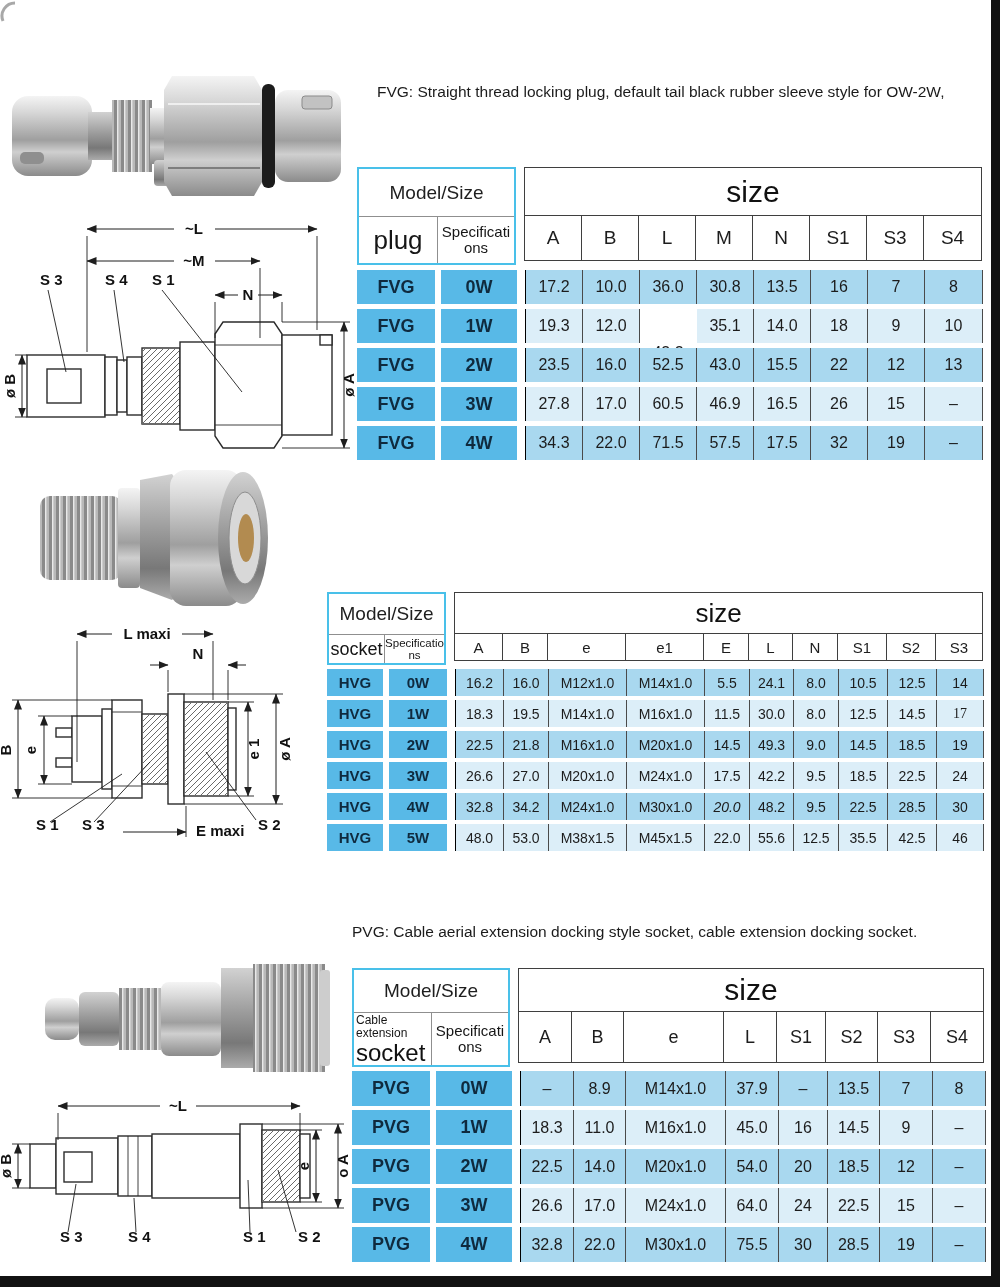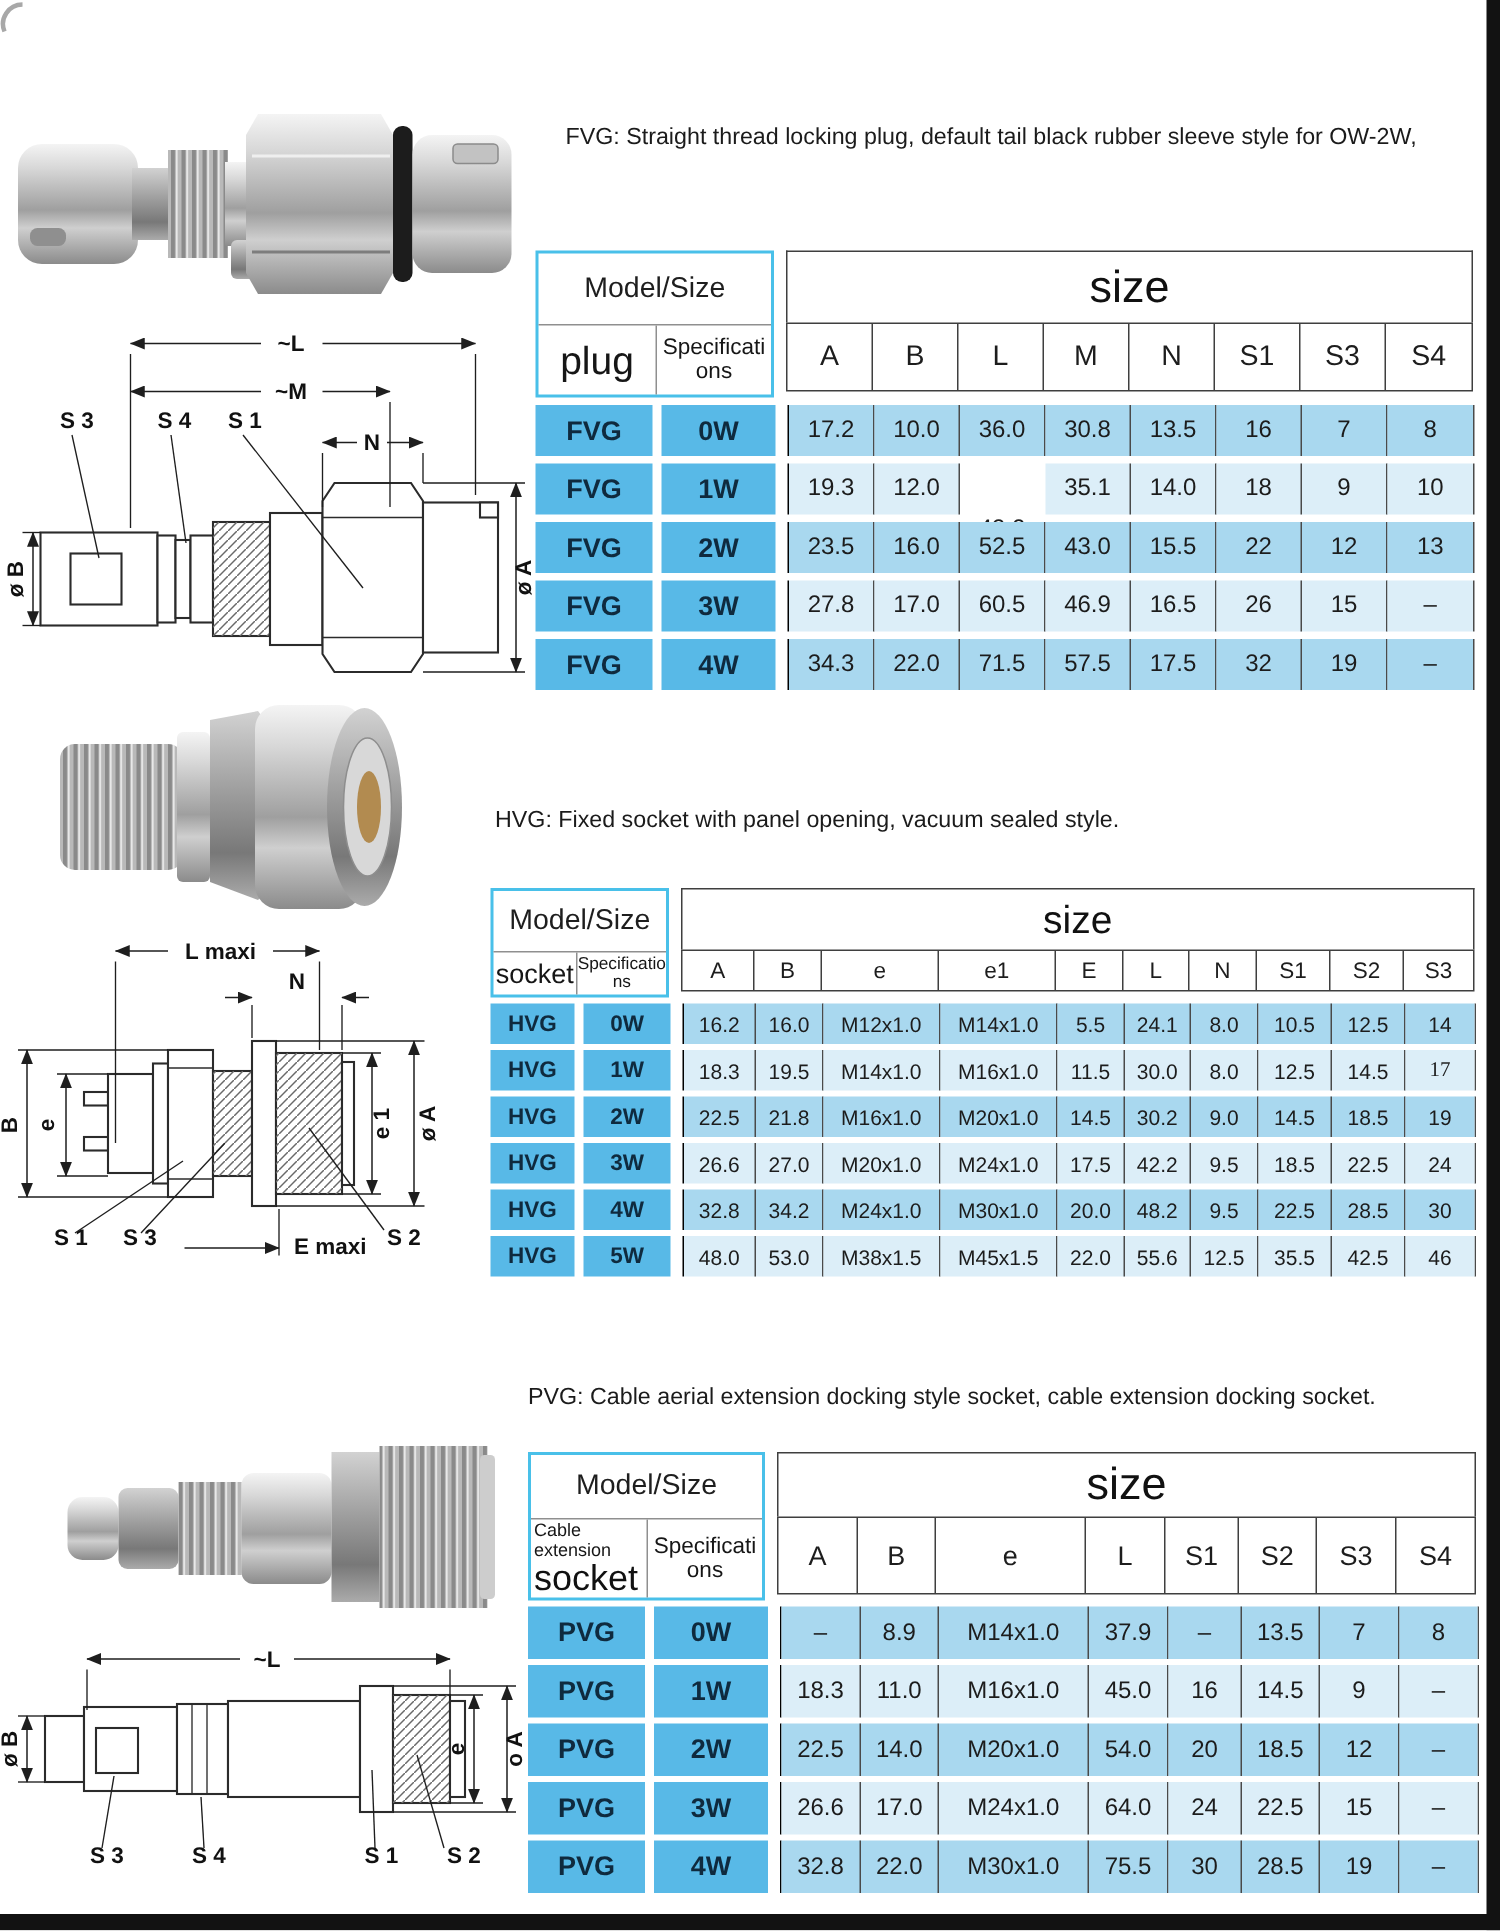--- a/index.html
+++ b/index.html
@@ -304,21 +304,20 @@
       <text class="lbl" x="82" y="368">S 3</text>
       <line class="ext" x1="94" y1="360" x2="150" y2="300"></line>
       <line class="dim" x1="123" y1="370" x2="186" y2="370" marker-end="url(#arr)"></line>
       <line class="ext" x1="186" y1="375" x2="186" y2="344"></line>
       <text class="lbl" x="196" y="374">E maxi</text>
       <text class="lbl" x="258" y="368">S 2</text>
       <line class="ext" x1="256" y1="358" x2="206" y2="290"></line>
     </g>
   </svg>
 
-  <div class="note" style="left:330px;top:537px;width:620px">HVG: Fixed socket with panel opening, vacuum sealed style.</div>
 
   <div class="spec-table" id="t-hvg" style="left:327px;top:592px;--h1:40px;--h2:28px;--rh:27px;--rg:4px;--sz:26px;--chf:15px;--mf:15px;--df:14px;--gmf:18px;--spf:11.5px">
     <div class="thead">
       <div class="corner">
         <div class="corner-top">Model/Size</div>
         <div class="corner-bot">
           <div class="corner-model" style="width:56px">socket</div>
           <div class="corner-spec" style="width:59px">Specifications</div>
         </div>
       </div>
@@ -373,21 +372,21 @@
         </div>
         <div class="trow even">
           <div class="mcell" style="width: 56px;">HVG</div>
           <div class="mcell" style="width: 58px;">2W</div>
           <div class="dstrip">
             <div class="dcell" style="width: 48px;">22.5</div>
             <div class="dcell" style="width: 45px;">21.8</div>
             <div class="dcell" style="width: 78px;">M16x1.0</div>
             <div class="dcell" style="width: 78px;">M20x1.0</div>
             <div class="dcell" style="width: 45px;">14.5</div>
-            <div class="dcell" style="width: 44px;">30.2</div>
+            <div class="dcell" style="width: 44px;">49.3</div>
             <div class="dcell" style="width: 45px;">9.0</div>
             <div class="dcell" style="width: 49px;">14.5</div>
             <div class="dcell" style="width: 49px;">18.5</div>
             <div class="dcell" style="width: 46px;">19</div>
           </div>
         </div>
         <div class="trow odd">
           <div class="mcell" style="width: 56px;">HVG</div>
           <div class="mcell" style="width: 58px;">3W</div>
           <div class="dstrip">
@@ -404,21 +403,21 @@
           </div>
         </div>
         <div class="trow even">
           <div class="mcell" style="width: 56px;">HVG</div>
           <div class="mcell" style="width: 58px;">4W</div>
           <div class="dstrip">
             <div class="dcell" style="width: 48px;">32.8</div>
             <div class="dcell" style="width: 45px;">34.2</div>
             <div class="dcell" style="width: 78px;">M24x1.0</div>
             <div class="dcell" style="width: 78px;">M30x1.0</div>
-            <div class="dcell" style="width: 45px;">20.0</div>
+            <div class="dcell" style="width: 45px; font-style: italic;">20.0</div>
             <div class="dcell" style="width: 44px;">48.2</div>
             <div class="dcell" style="width: 45px;">9.5</div>
             <div class="dcell" style="width: 49px;">22.5</div>
             <div class="dcell" style="width: 49px;">28.5</div>
             <div class="dcell" style="width: 46px;">30</div>
           </div>
         </div>
         <div class="trow odd">
           <div class="mcell" style="width: 56px;">HVG</div>
           <div class="mcell" style="width: 58px;">5W</div>

